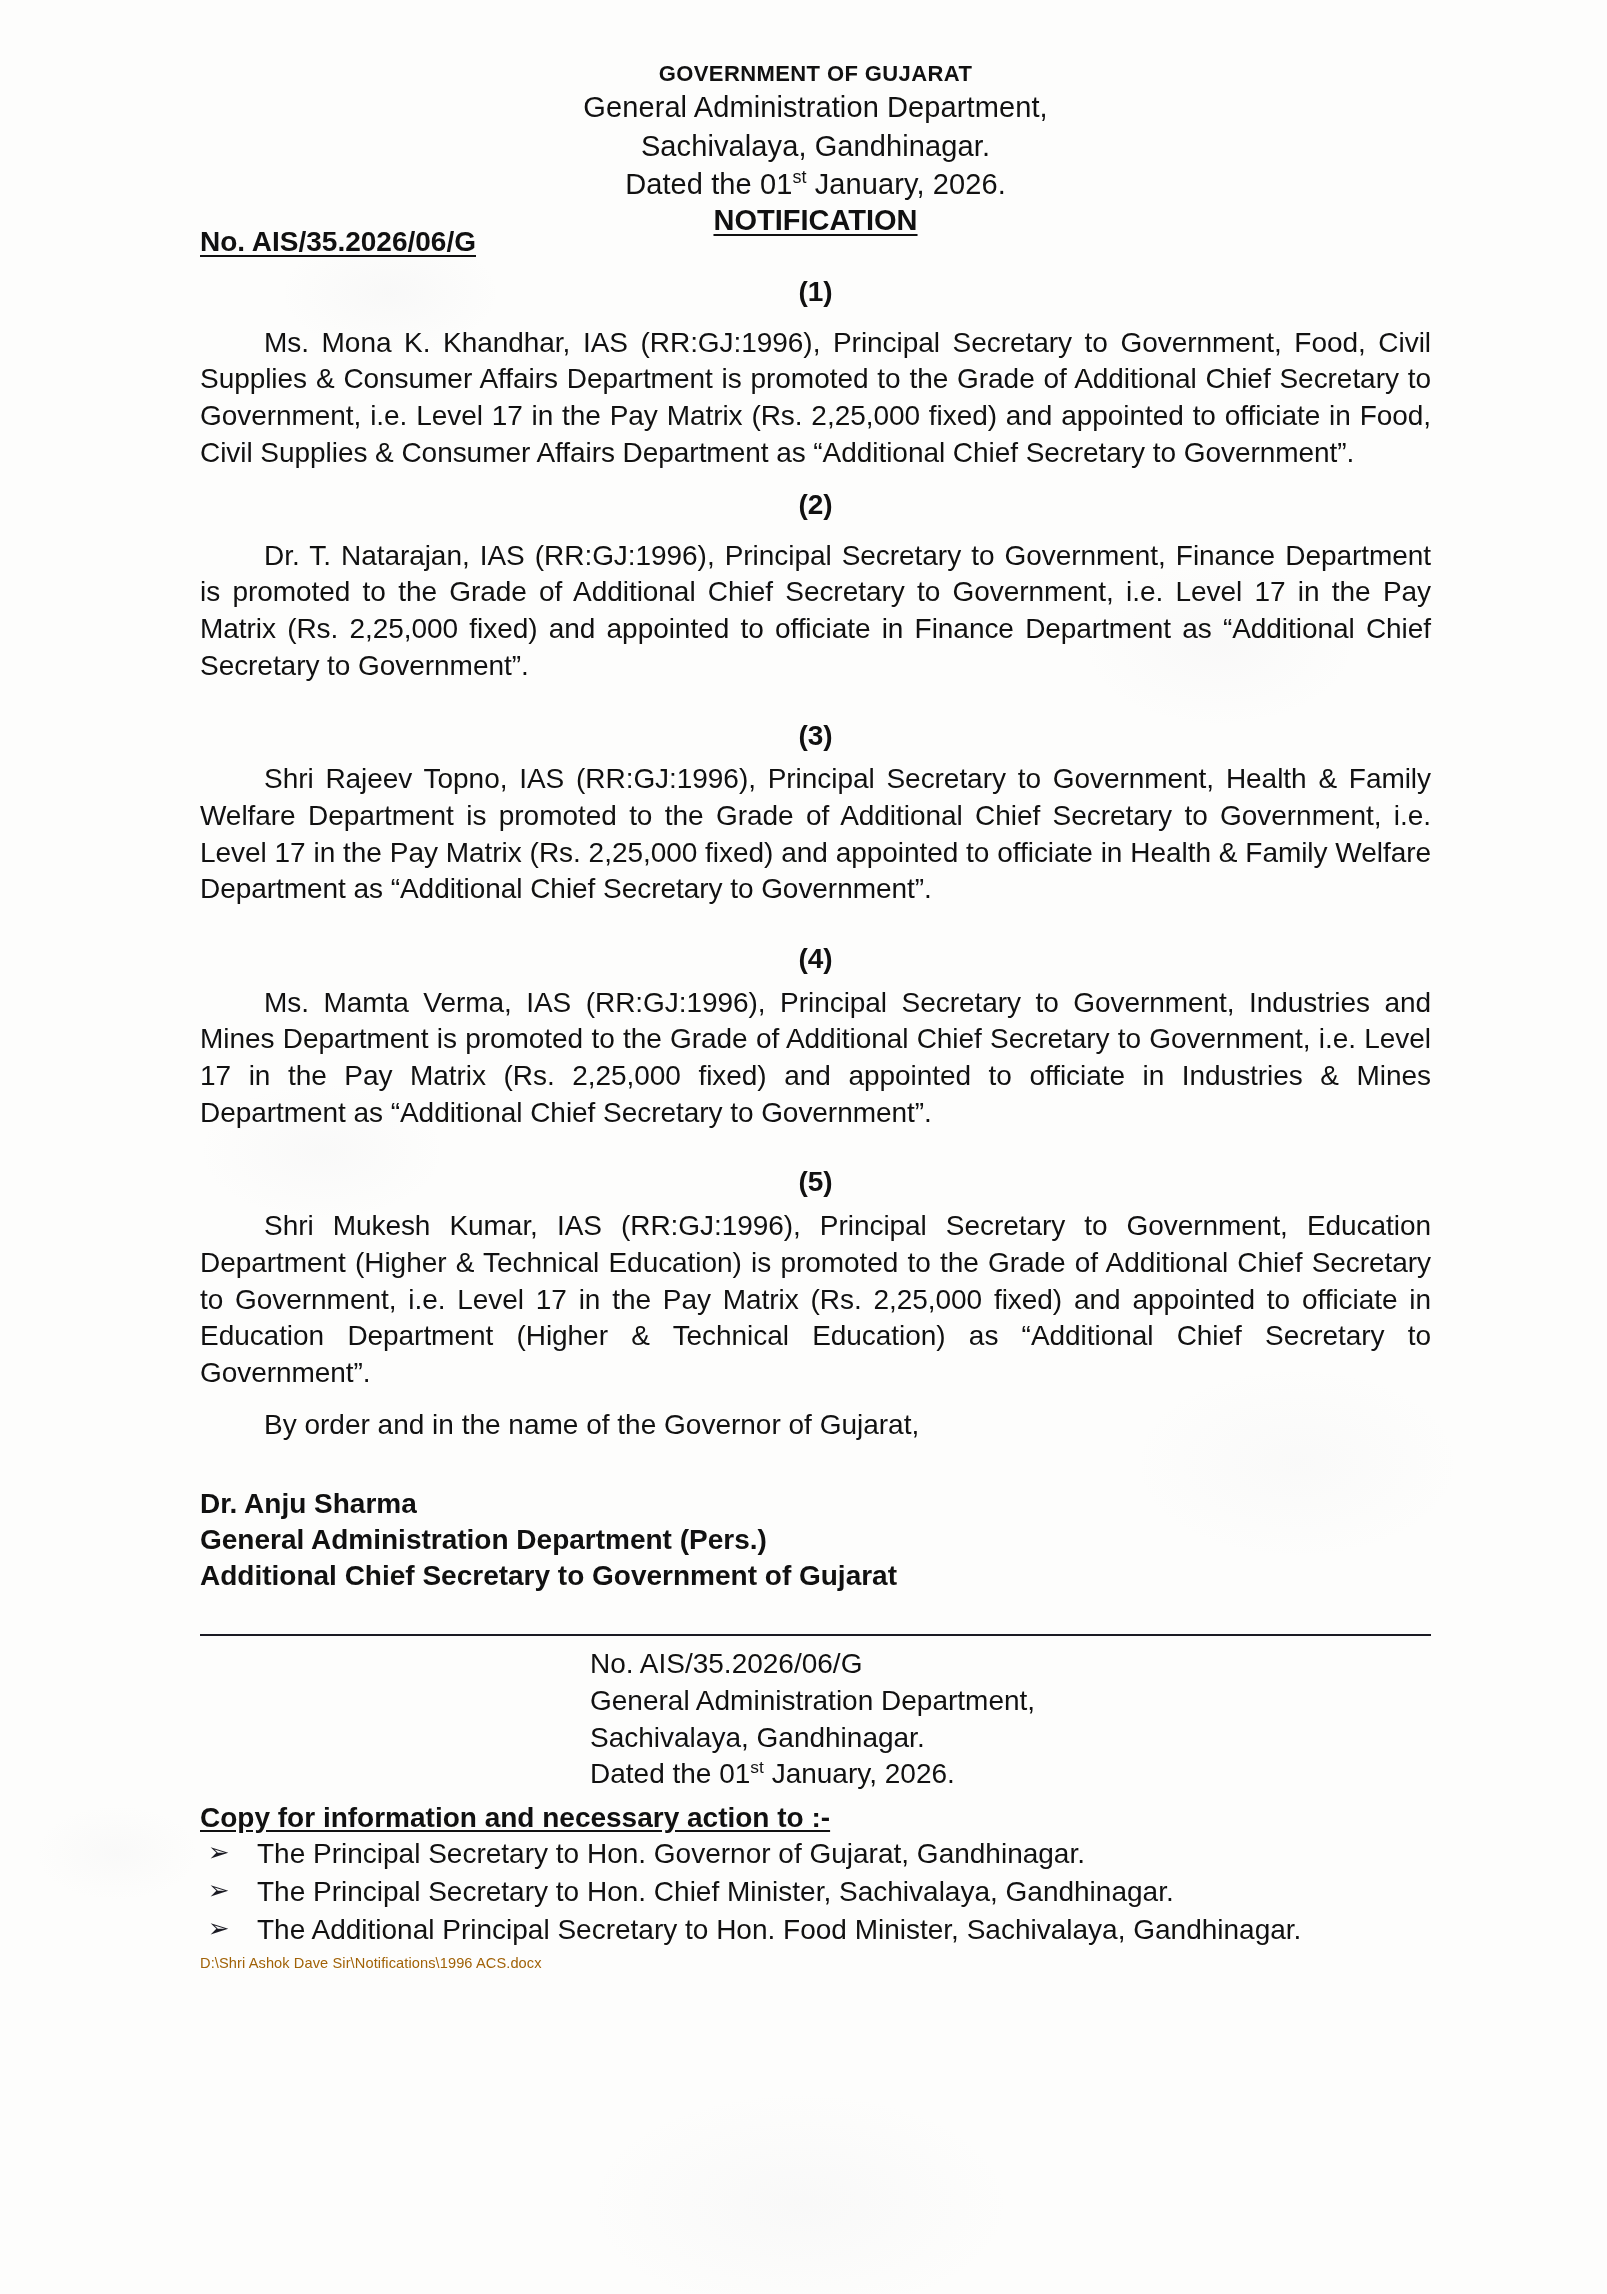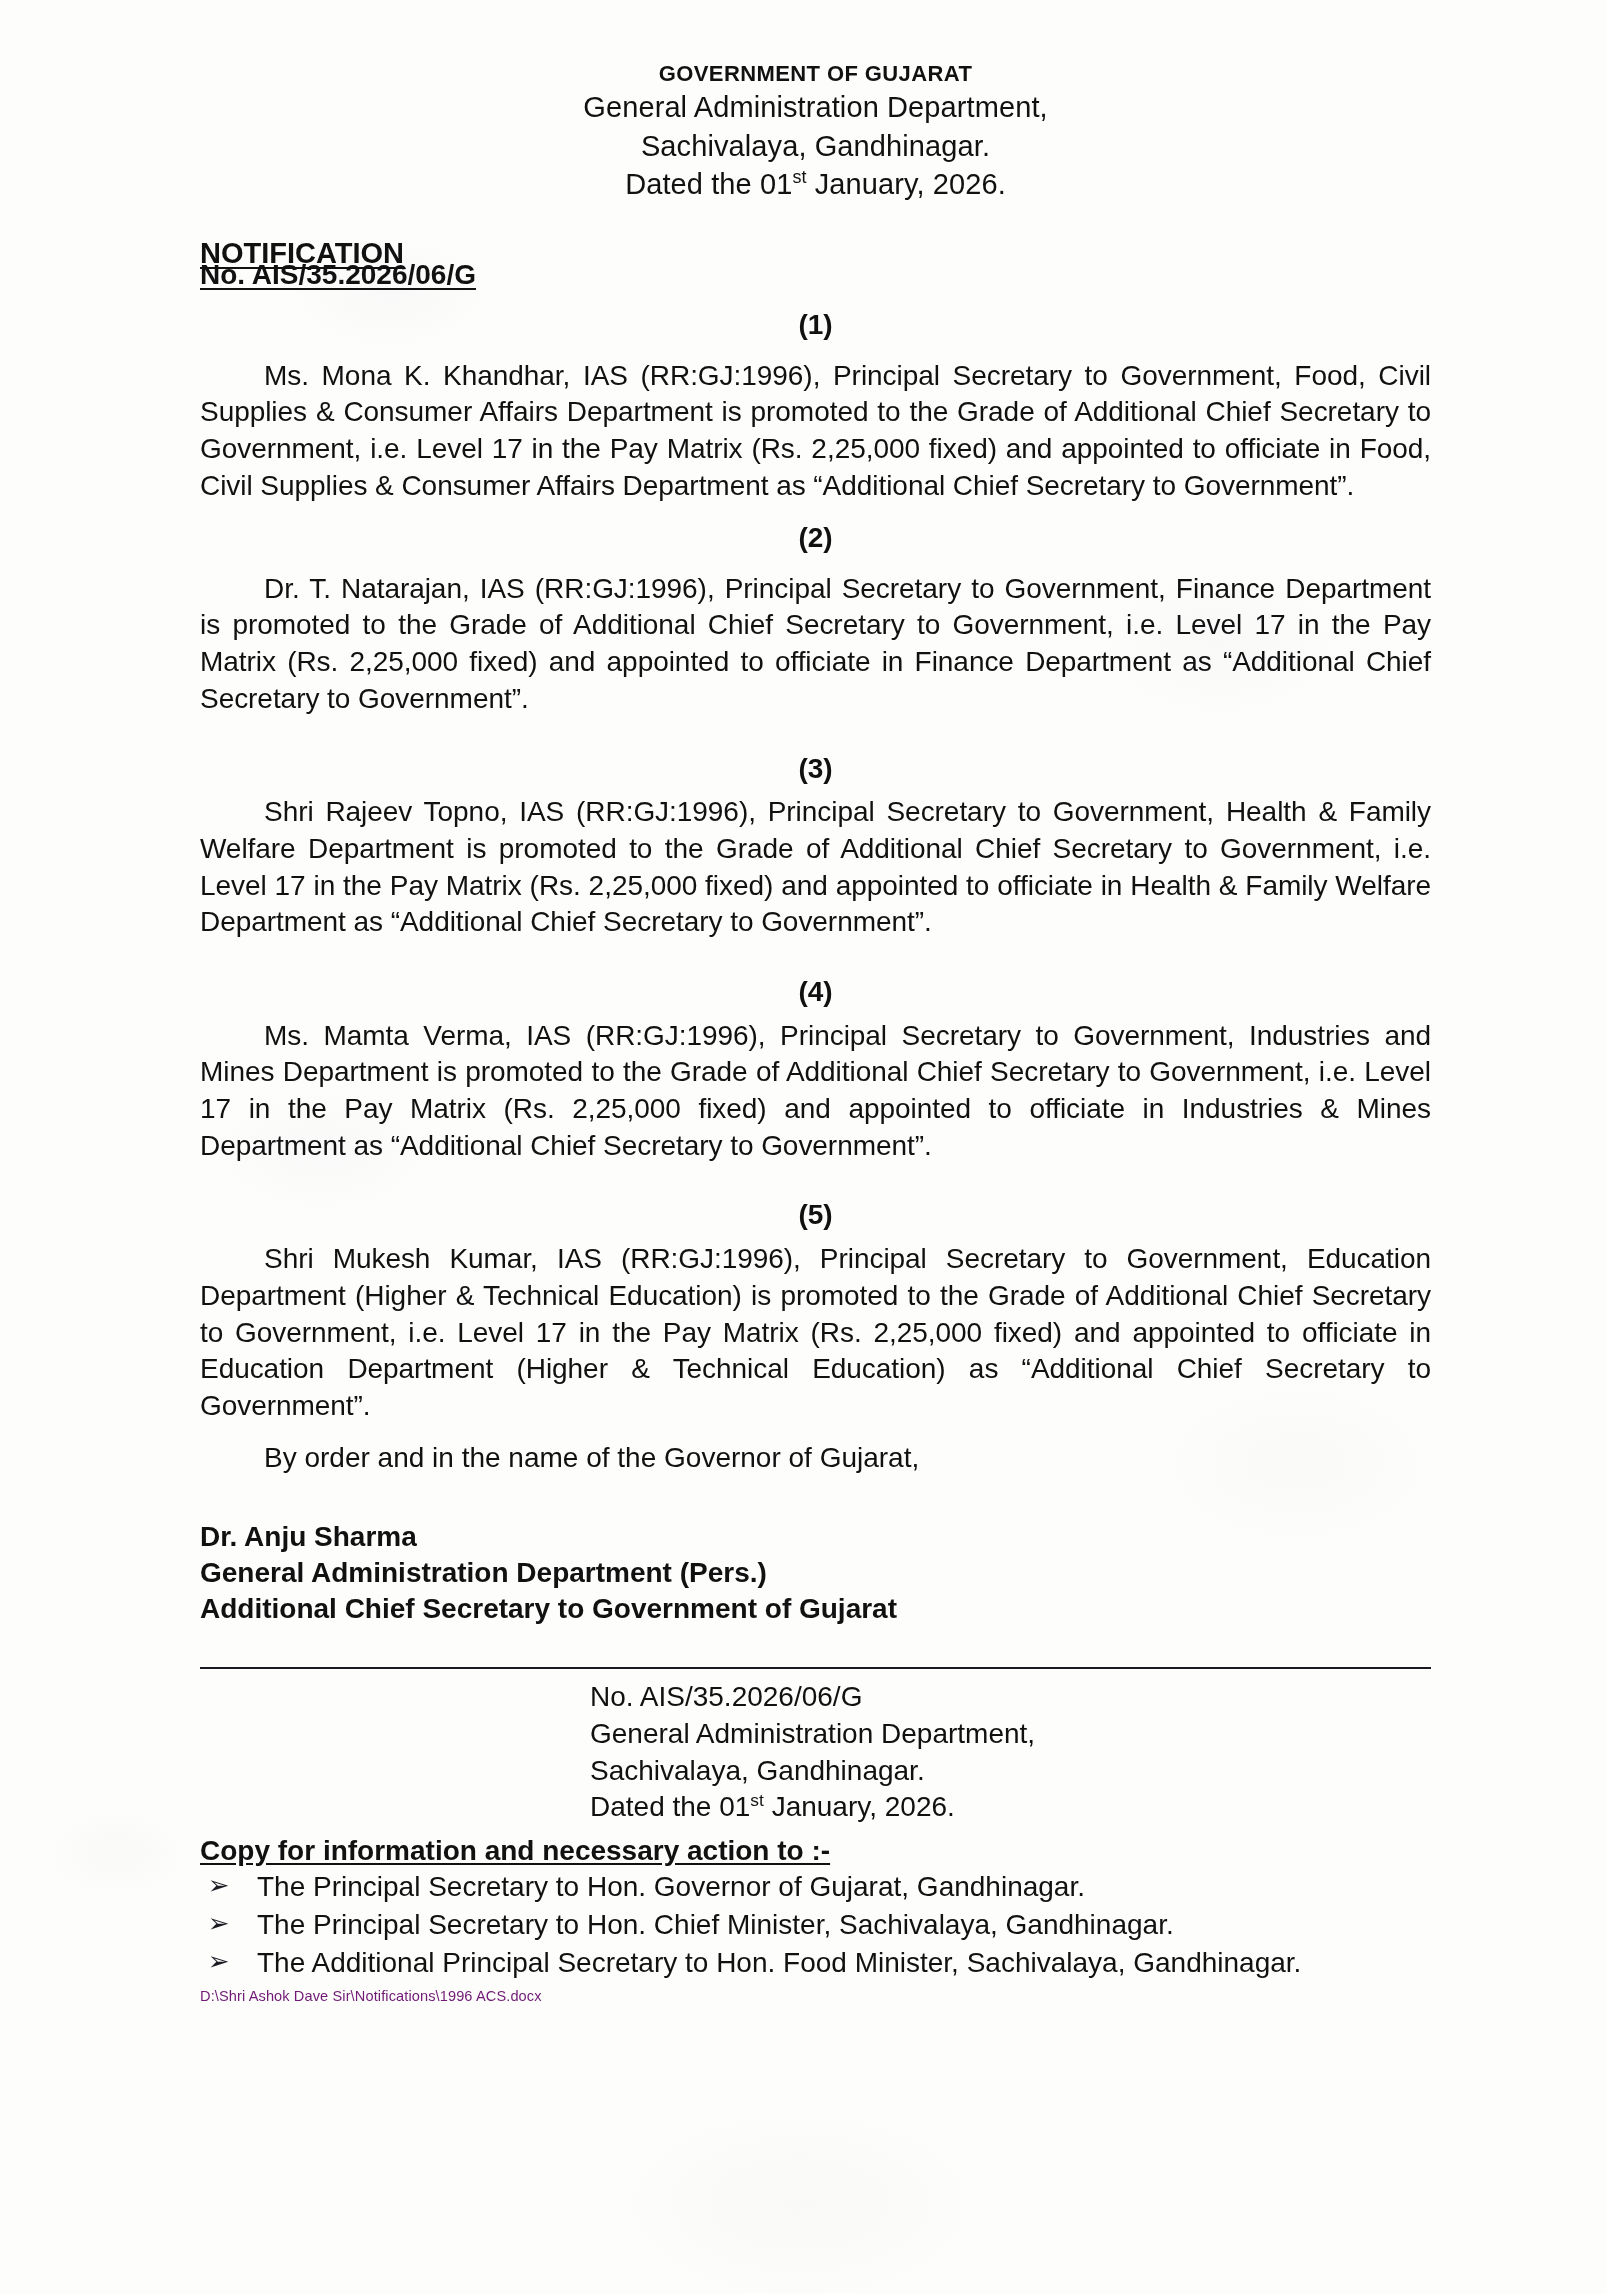--- a/index.html
+++ b/index.html
@@ -46,25 +46,25 @@
     letter-spacing: 0.1px;
   }
   .hdr-line1 {
     font-weight: bold;
     font-size: 22px;
     letter-spacing: 0.4px;
   }
   sup { font-size: 0.62em; vertical-align: super; }
 
   .notif-title {
+    text-align: center;
     font-weight: bold;
     font-size: 29px;
     text-decoration: underline;
     text-underline-offset: 3.9px;
-    margin-top: 33px;
   }
 
   .notif-no {
     font-weight: bold;
     font-size: 28px;
     text-decoration: underline;
     text-underline-offset: 3.9px;
     margin-top: -37px;
     display: inline-block;
   }
@@ -147,21 +147,21 @@
   }
   ul.copy-list li.just {
     text-align: justify;
   }
   ul.copy-list li.just > span.txt {
     display: block;
   }
 
   .filepath {
     font-size: 14.6px;
-    color: #701a75;
+    color: #a16207;
     margin-top: 5.9px;
     letter-spacing: 0.1px;
     font-family: "Liberation Sans", sans-serif;
   }
 </style>
 </head>
 <body>
 
 <div class="page">
   <div class="scan-noise"></div>

